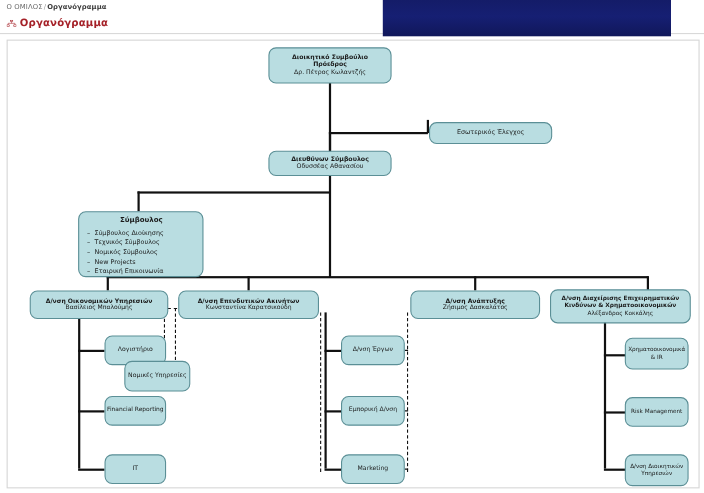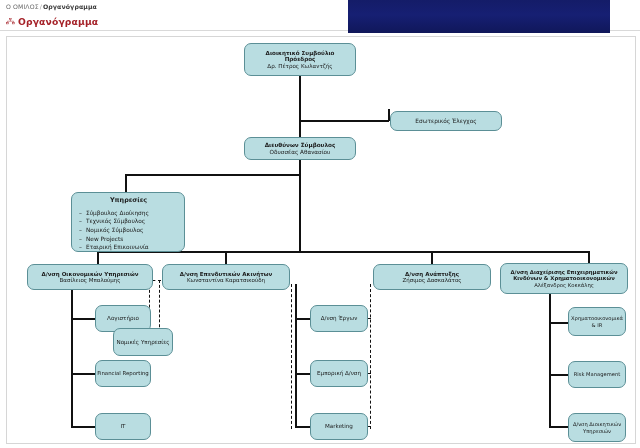--- a/index.html
+++ b/index.html
@@ -228,21 +228,21 @@
     <div class="node" id="node-internal-audit" style="left:383px; top:74px; width:112px; height:20px; font-size:5.8px;">
       <span class="ln">Εσωτερικός Έλεγχος</span>
     </div>
 
     <div class="node" id="node-ceo" style="left:237px; top:100px; width:112px; height:23px; font-size:5.7px;">
       <span class="ln b">Διευθύνων Σύμβουλος</span>
       <span class="ln">Οδυσσέας Αθανασίου</span>
     </div>
 
     <div class="node" id="advisors-box" style="left:64px; top:155px; width:114px; height:60px;">
-      <div id="advisors-title">Υπηρεσίες</div>
+      <div id="advisors-title">Σύμβουλος</div>
       <ul id="advisors-list">
         <li>Σύμβουλος Διοίκησης</li>
         <li>Τεχνικός Σύμβουλος</li>
         <li>Νομικός Σύμβουλος</li>
         <li>New Projects</li>
         <li>Εταιρική Επικοινωνία</li>
       </ul>
     </div>
 
     <div class="node" id="node-div-finance" style="left:20px; top:227px; width:126px; height:26px; font-size:5.5px;">

